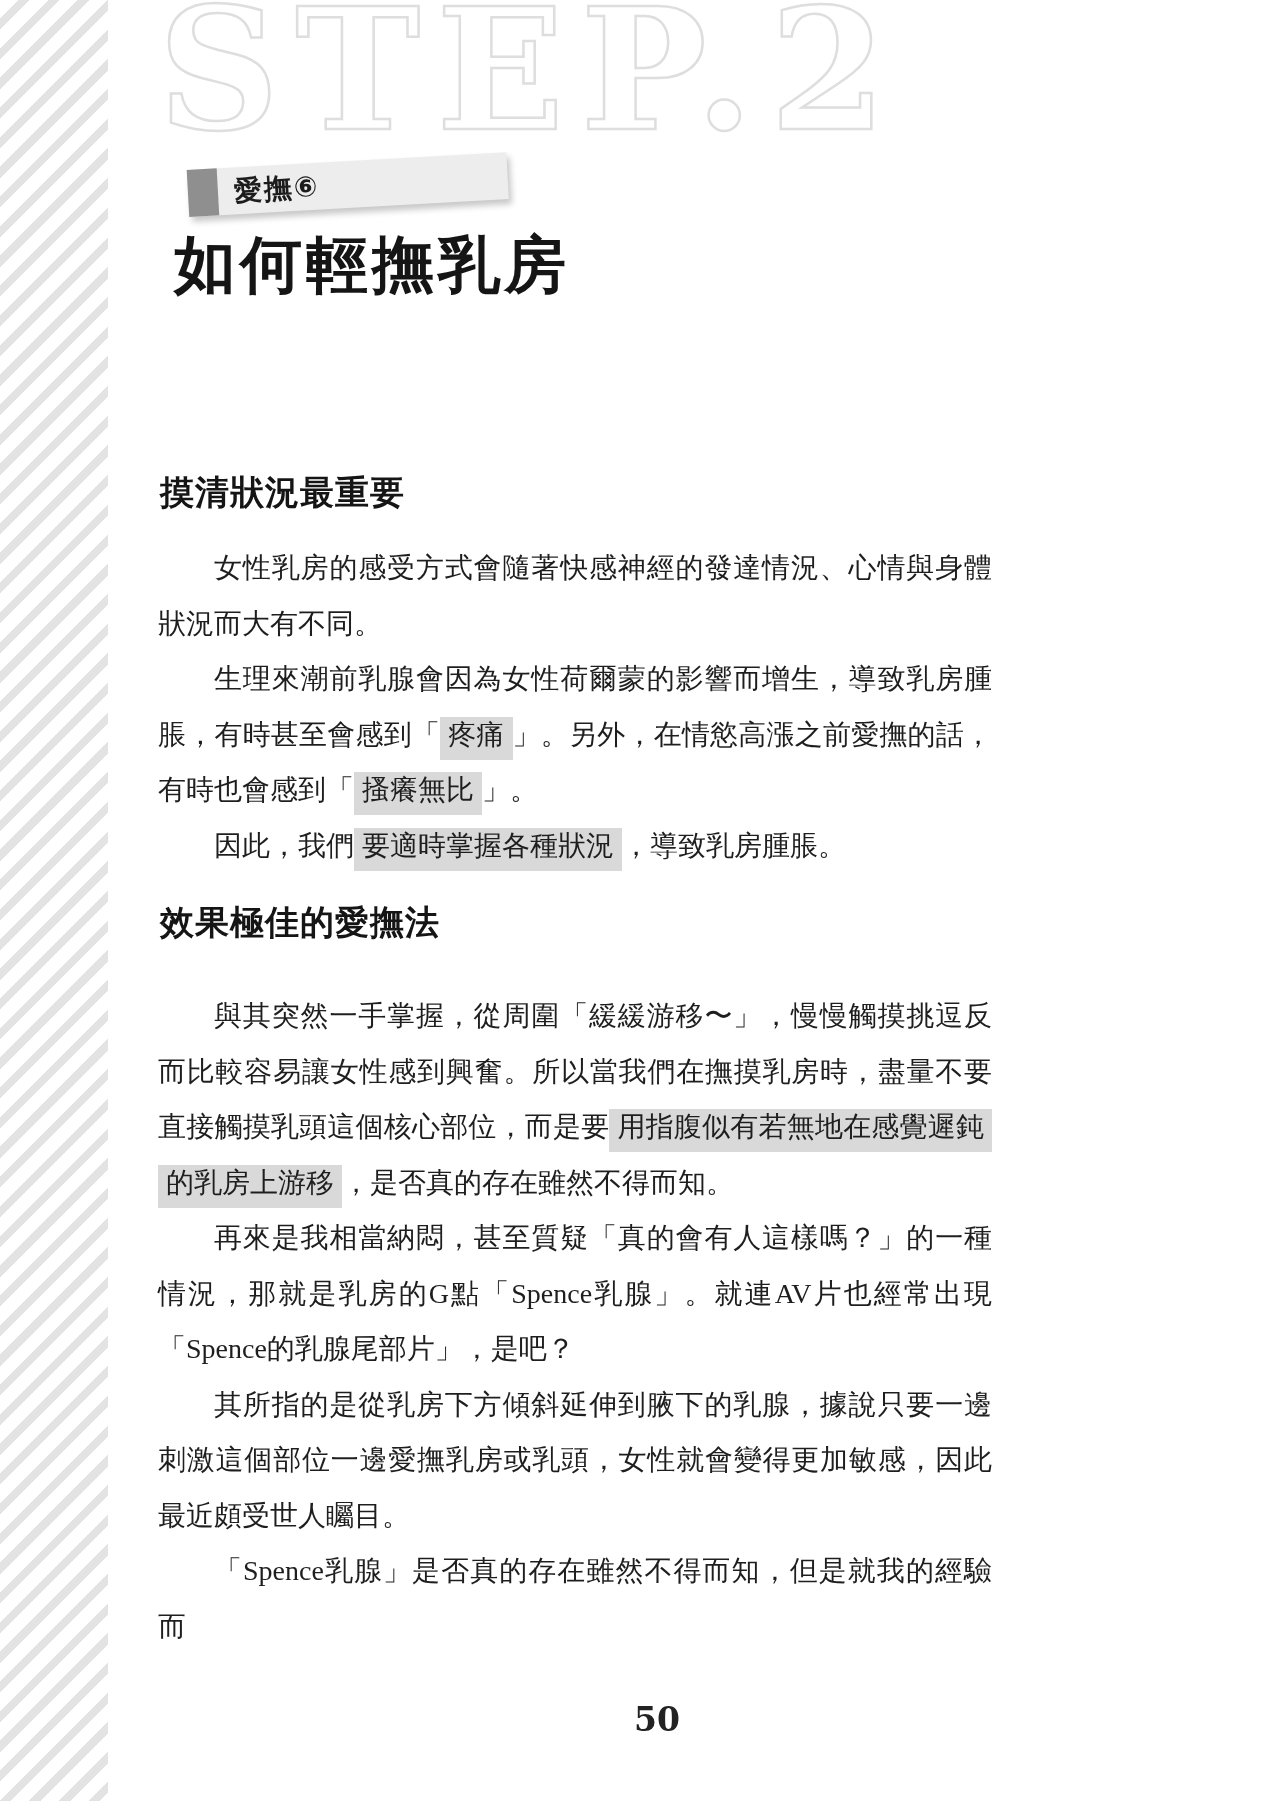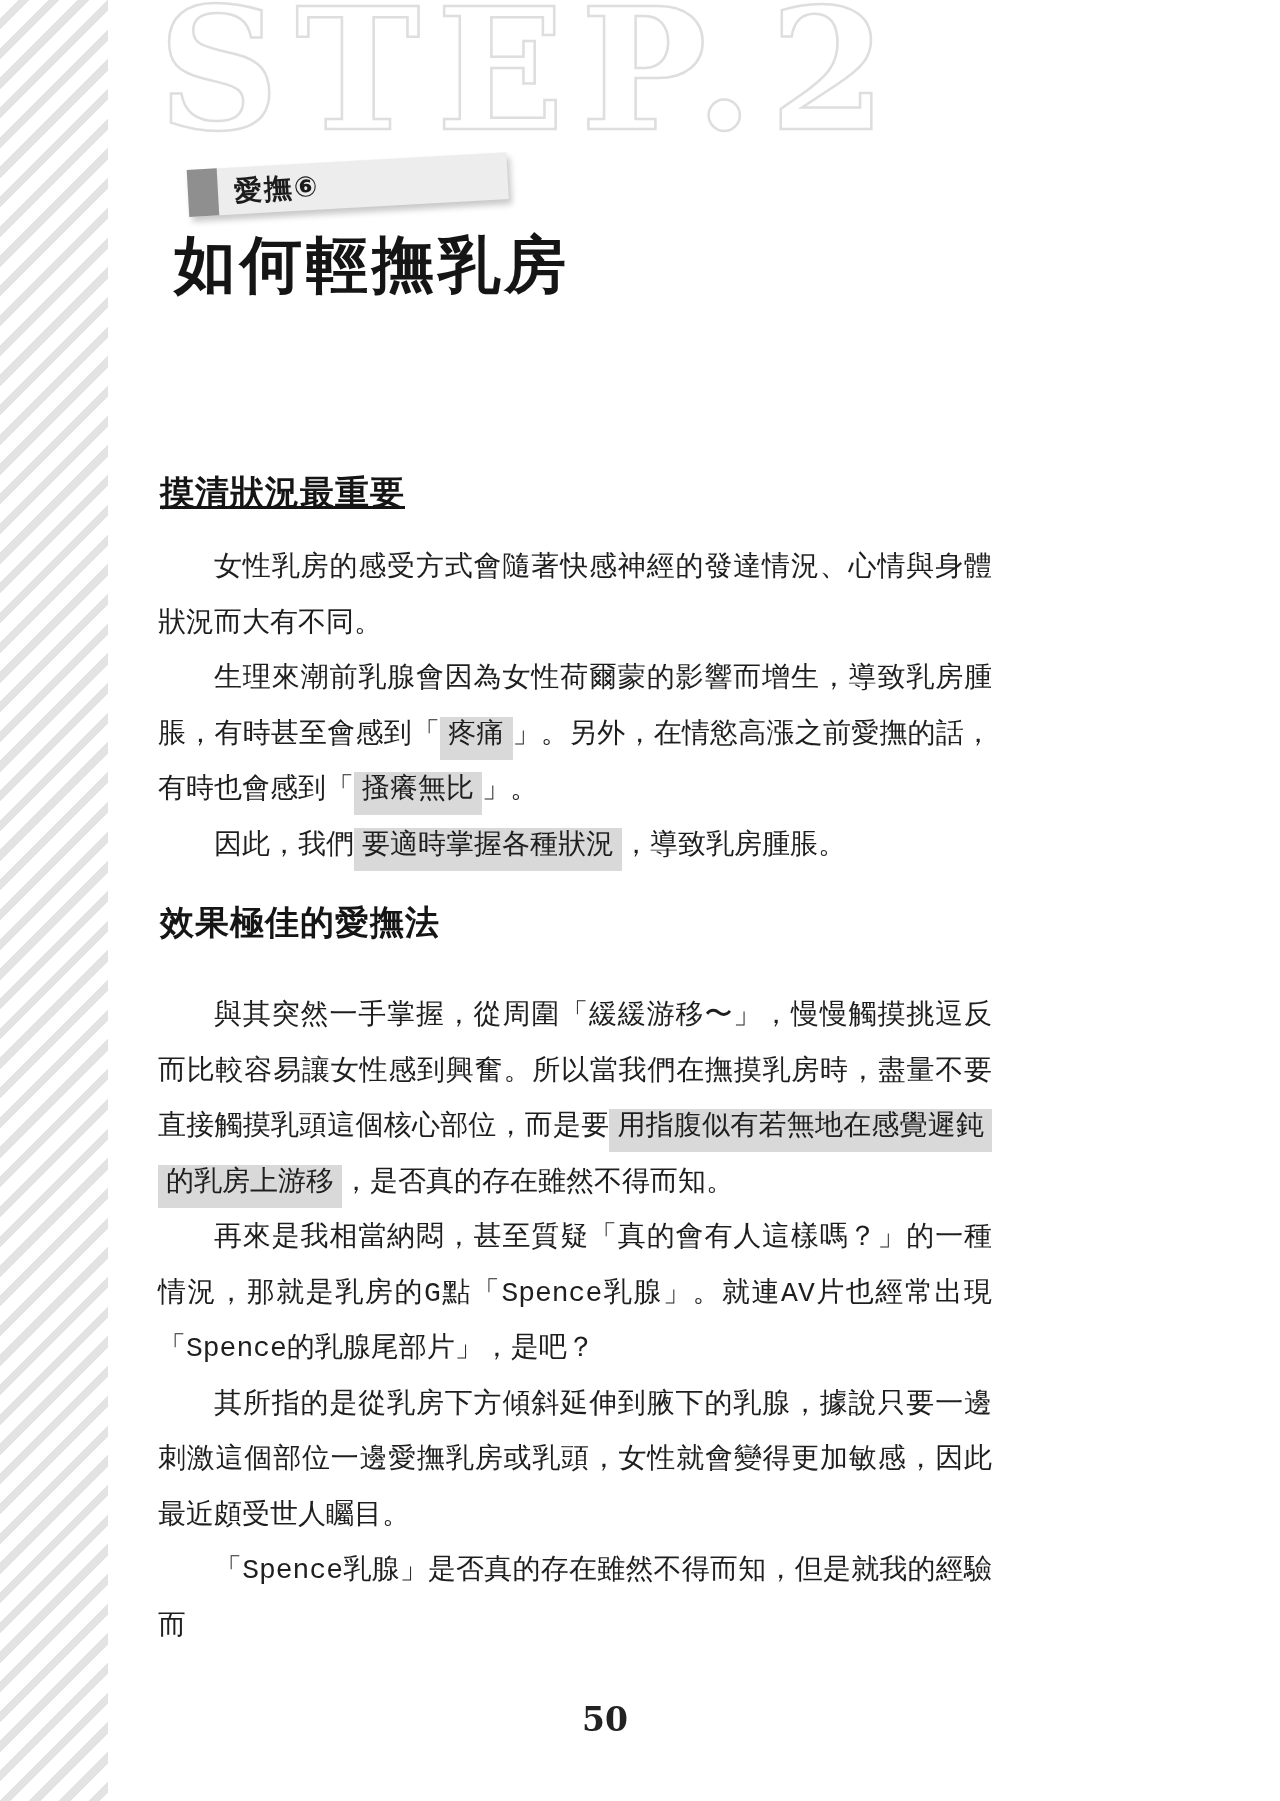--- a/index.html
+++ b/index.html
@@ -35,38 +35,38 @@
     position:absolute; left:158px; top:213px; margin:16px;
     font-family:"DejaVu Sans","Liberation Sans",sans-serif; font-weight:700;
     font-size:62px; line-height:1.15; letter-spacing:4px; color:#151515;
     white-space:nowrap;
   }
   .sec-heading {
     position:absolute; left:160px; margin:0;
     font-family:"DejaVu Sans","Liberation Sans",sans-serif; font-weight:700;
     font-size:34px; letter-spacing:1px; color:#151515; white-space:nowrap;
   }
-  .sec-heading.h1 { top:470px;text-decoration:underline; }
+  .sec-heading.h1 { top:470px; }
   .sec-heading.h2 { top:900px; }
   .body-block {
     position:absolute; left:158px; width:834px;
     font-size:28px; line-height:55.5px; color:#1e1e1e;
-    text-align:justify; text-justify:inter-ideograph;font-family:Liberation Mono, monospace;
+    text-align:justify; text-justify:inter-ideograph;
   }
   .body-block.b1 { top:540px; }
   .body-block.b2 { top:988px; }
   .body-block p { margin:0; text-indent:2em; }
   .hl {
     background:#d9d9d9;
     padding:2px 8px 10px;
     -webkit-box-decoration-break:clone; box-decoration-break:clone;
   }
   .pageno {
     position:absolute; left:582px; top:1700px; width:150px;
-    font-family:"DejaVu Serif",serif;
+    text-align:center; font-family:"DejaVu Serif",serif;
     font-size:33px; font-weight:600; color:#222222;
   }
 </style>
 </head>
 <body>
 
 <div class="page">
   <div class="stripes"></div>
 
   <div class="watermark">STEP.2</div>

